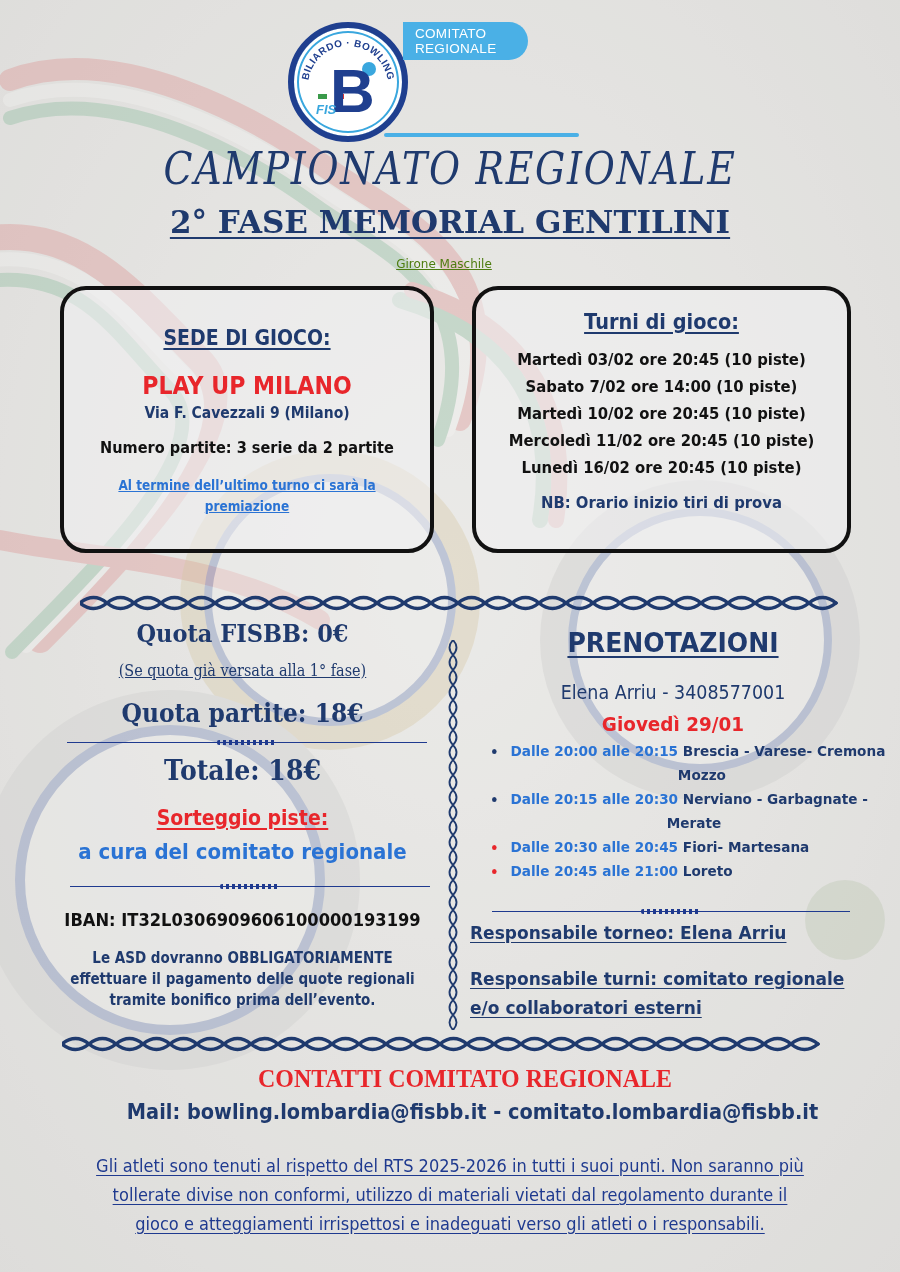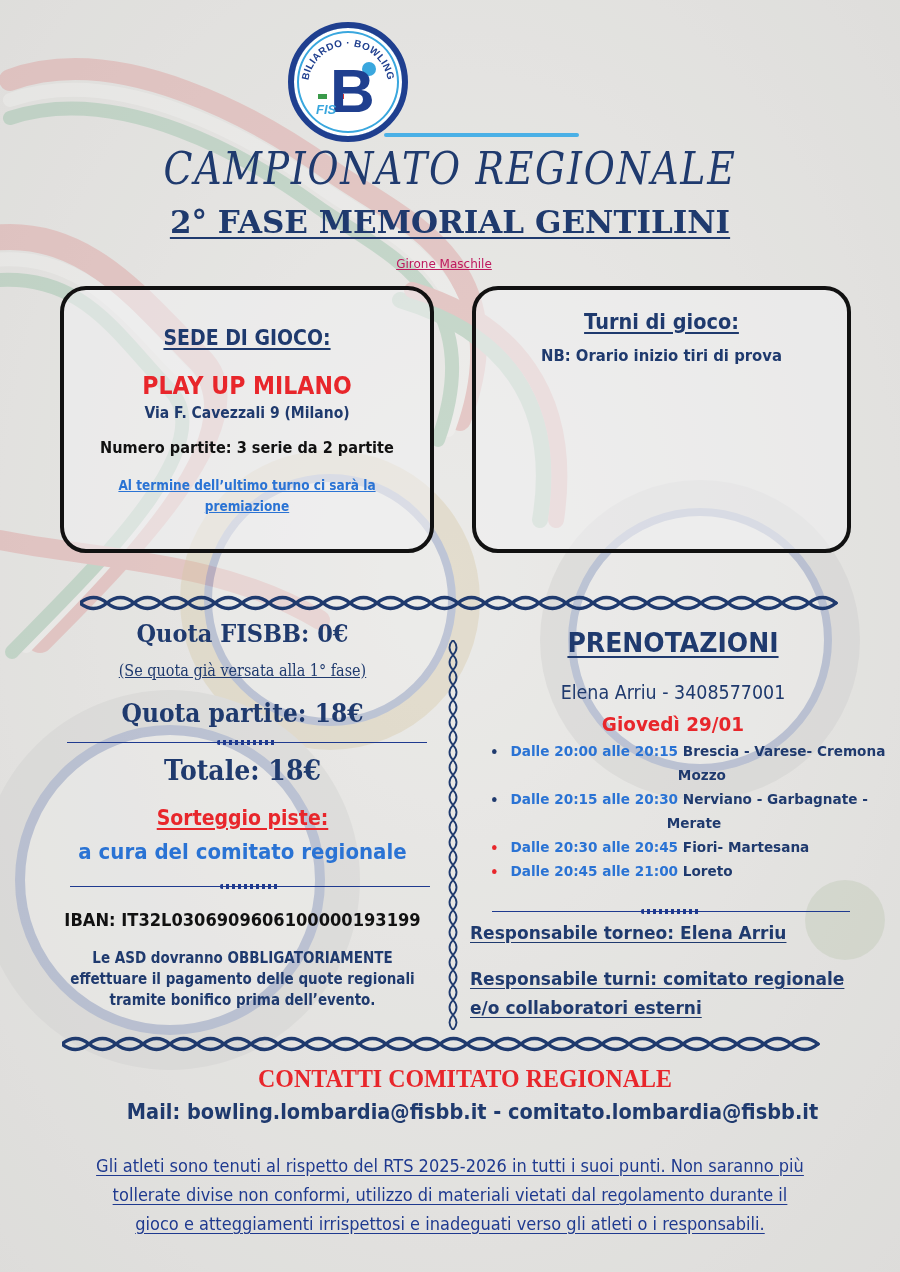--- a/index.html
+++ b/index.html
@@ -27,21 +27,21 @@
   .tag-comitato { position: absolute; left: 115px; top: 4px; width: 125px; height: 38px; background: #4ab0e6;
     border-radius: 0 19px 19px 0; color: #fff; font-family: "Liberation Sans", sans-serif; font-size: 13.5px; line-height: 15px; padding: 4px 0 0 12px; letter-spacing: 0.3px; }
   .tag-lombardia { position: absolute; left: 124px; top: 60px; font-family: "Liberation Sans", sans-serif; font-weight: bold; font-size: 27px; color: #1f3f8f; letter-spacing: 0.5px; }
   .tag-line { position: absolute; left: 96px; top: 115px; width: 195px; height: 4px; background: #4ab0e6; border-radius: 2px; }
 
   .title-script { left: 0; width: 900px; top: 143px; text-align: center; font-family: "DejaVu Serif", serif; font-style: italic;
     font-size: 44px; color: #1f3a6e; letter-spacing: 2px; transform: scaleX(0.86); transform-origin: center; }
   .title-sub { left: 0; width: 900px; top: 204px; text-align: center; font-family: "DejaVu Serif", serif; font-weight: bold;
     font-size: 31px; color: #1f3a6e; }
   .title-sub span { text-decoration: underline; text-decoration-thickness: 2px; text-underline-offset: 4px; margin-top: 32px; }
-  .girone { left: 0; width: 888px; top: 257px; text-align: center; font-size: 12px; color: #be185d; }
+  .girone { left: 0; width: 888px; top: 257px; text-align: center; font-size: 12px; color: #4d7c0f; }
   .girone span { text-decoration: underline; }
 
   
   .box { border: 4px solid #111; border-radius: 26px; background: rgba(240,240,242,0.55); text-align: center; }
   .box-sede { left: 60px; top: 286px; width: 374px; height: 267px; }
   .box-turni { left: 472px; top: 286px; width: 379px; height: 267px; }
   .box h3 { font-family: "DejaVu Sans", sans-serif; font-weight: bold; color: #1f3a6e; text-decoration: underline; text-underline-offset: 3px; }
   .sede-h { font-size: 21px; margin-top: 36px; transform: scaleX(0.9); }
   .sede-venue { color: #e8262b; font-weight: bold; font-size: 24px; margin-top: 22px; transform: scaleX(0.92); }
   .sede-addr { font-weight: bold; font-size: 15.5px; color: #1f3a6e; margin-top: 4px; transform: scaleX(0.9); }
@@ -139,37 +139,48 @@
         </defs>
       <text font-family="Liberation Sans, sans-serif" font-weight="bold" font-size="10" fill="#1f3f8f" letter-spacing="0.5">
         <textPath href="#arc" startOffset="50%" text-anchor="middle">BILIARDO · BOWLING</textPath>
       </text>
     </svg>
     <div class="logo-flag"></div>
     <div class="logo-ball"></div>
     <span class="logo-b">B</span>
     <span class="logo-fis">FIS</span>
   </div>
+  <div class="tag-comitato">
+    <div>COMITATO</div>
+    <div>REGIONALE</div>
+  </div>
   <div class="tag-line"></div>
 </div>
 
 <div class="layer title-script">CAMPIONATO REGIONALE</div>
 <div class="layer title-sub"><span>2° FASE  MEMORIAL GENTILINI</span></div>
 <div class="layer girone"><span>Girone Maschile</span></div>
 
 <div class="layer box box-sede">
   <h3 class="sede-h">SEDE DI GIOCO:</h3>
   <div class="sede-venue">PLAY UP MILANO</div>
   <div class="sede-addr">Via F. Cavezzali 9 (Milano)</div>
   <div class="sede-num">Numero partite: 3 serie da 2 partite</div>
   <div class="sede-note">Al termine dell’ultimo turno ci sarà la premiazione</div>
 </div>
 
 <div class="layer box box-turni">
   <h3 class="turni-h">Turni di gioco:</h3>
+  <div class="turni-list">
+    <div>Martedì 03/02 ore 20:45 (10 piste)</div>
+    <div>Sabato 7/02 ore 14:00 (10 piste)</div>
+    <div>Martedì 10/02 ore 20:45 (10 piste)</div>
+    <div>Mercoledì 11/02 ore 20:45 (10 piste)</div>
+    <div>Lunedì 16/02  ore 20:45 (10 piste)</div>
+  </div>
   <div class="turni-nb">NB: Orario inizio tiri di prova</div>
 </div>
 
 <svg class="rope-h" style="left:80px; top:592px;" width="760" height="22" viewBox="0 0 760 22">
   <g fill="none" stroke="#1f3a6e" stroke-width="3.5" stroke-linecap="round">
     <path d="M0 11 Q 13.5 0 27 11 T 54 11 T 81 11 T 108 11 T 135 11 T 162 11 T 189 11 T 216 11 T 243 11 T 270 11 T 297 11 T 324 11 T 351 11 T 378 11 T 405 11 T 432 11 T 459 11 T 486 11 T 513 11 T 540 11 T 567 11 T 594 11 T 621 11 T 648 11 T 675 11 T 702 11 T 729 11 T 756 11"></path>
     <path d="M0 11 Q 13.5 22 27 11 T 54 11 T 81 11 T 108 11 T 135 11 T 162 11 T 189 11 T 216 11 T 243 11 T 270 11 T 297 11 T 324 11 T 351 11 T 378 11 T 405 11 T 432 11 T 459 11 T 486 11 T 513 11 T 540 11 T 567 11 T 594 11 T 621 11 T 648 11 T 675 11 T 702 11 T 729 11 T 756 11"></path>
   </g>
 </svg>
 

